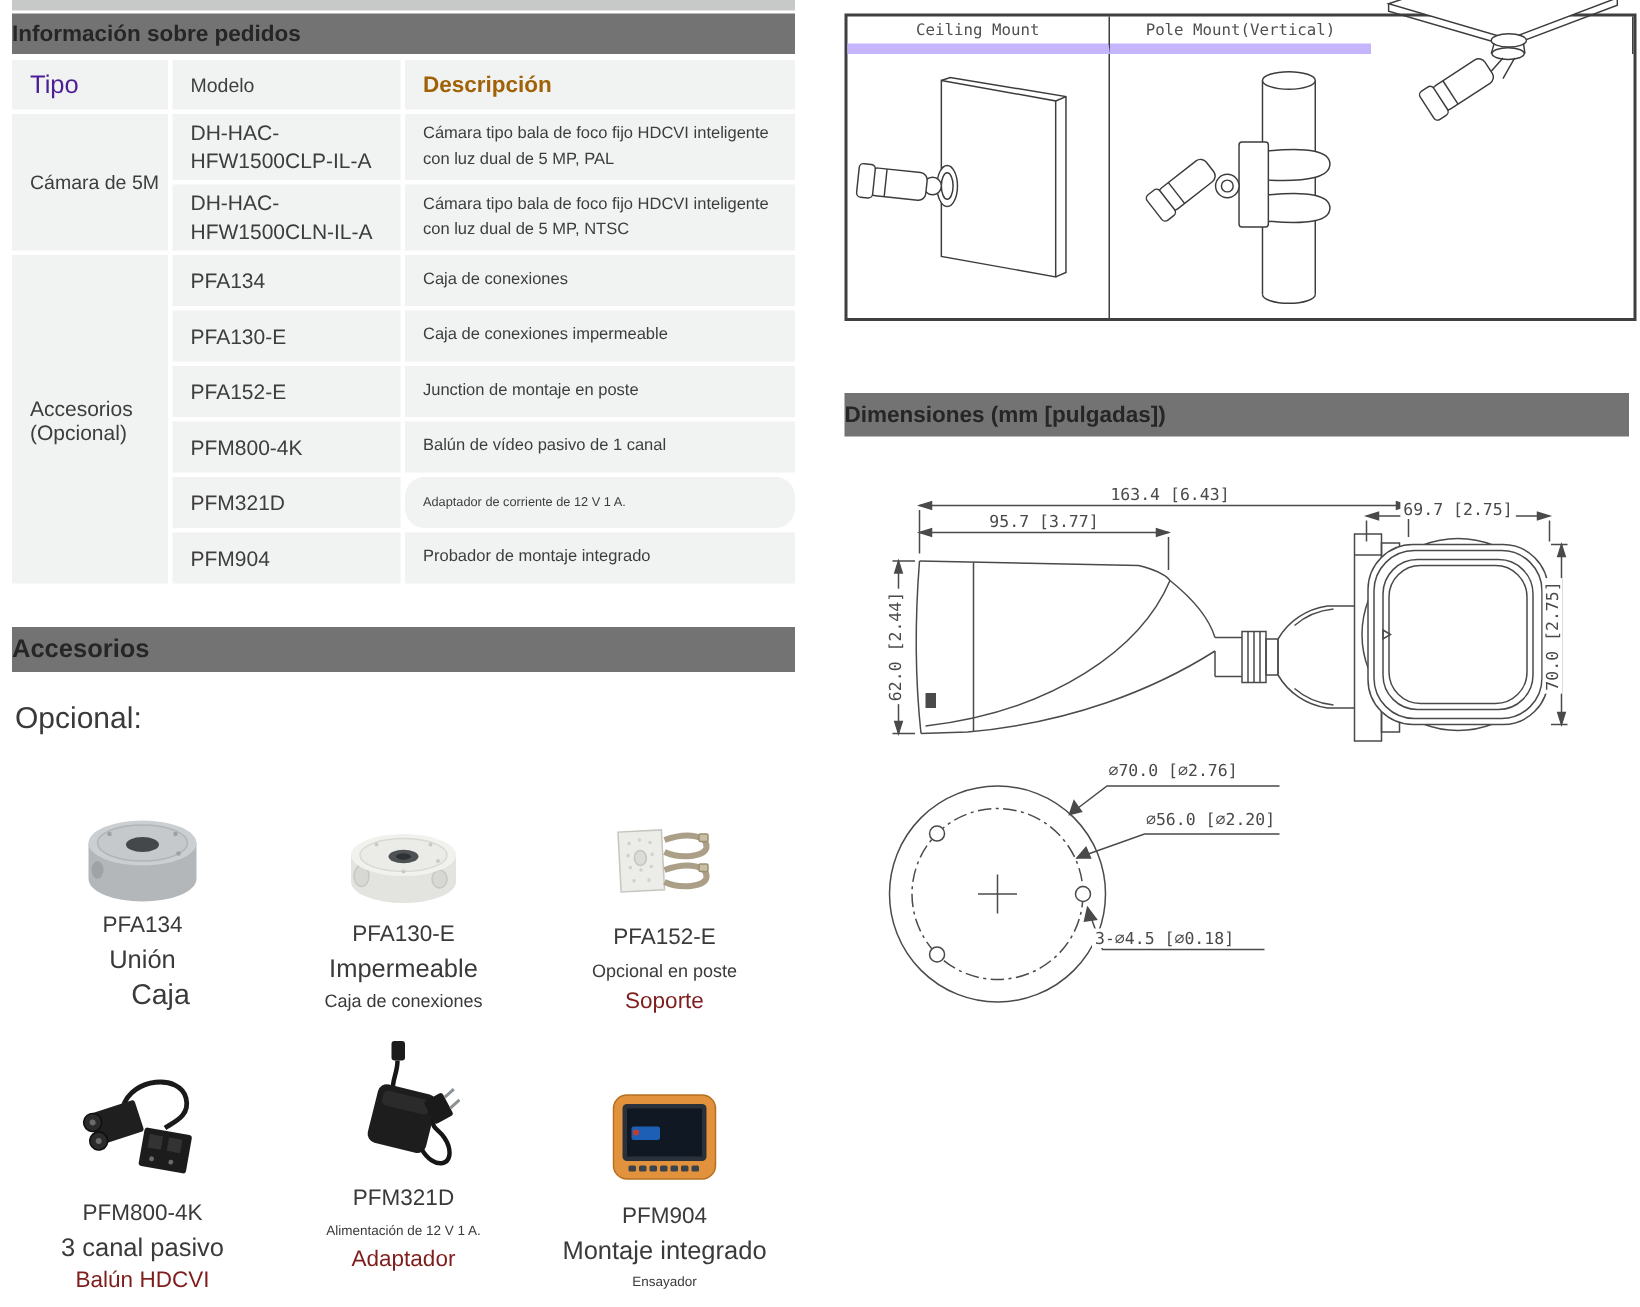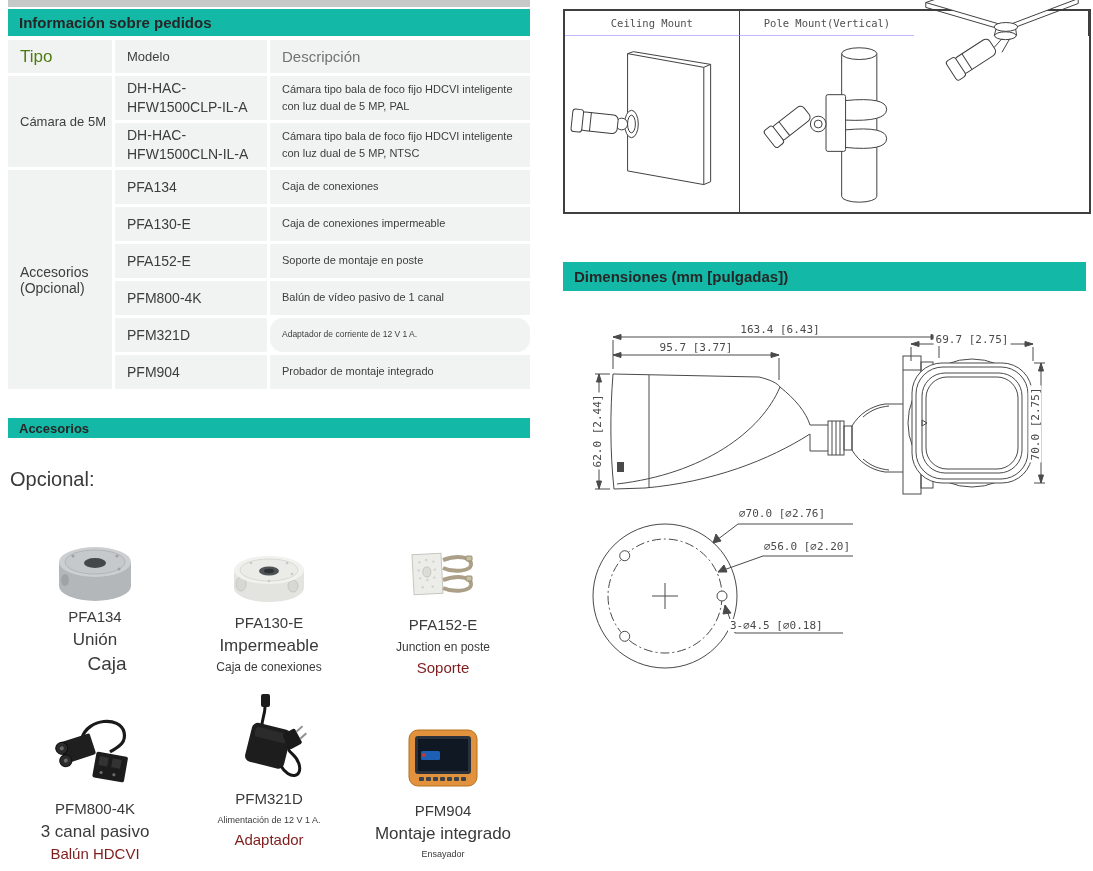--- a/index.html
+++ b/index.html
@@ -1,40 +1,40 @@
 <!DOCTYPE html>
 <html><head>
 <meta charset="utf-8">
 <style>
   html,body{margin:0;padding:0;background:#ffffff;}
   .page{position:relative;width:1093px;height:871px;background:#fff;overflow:hidden;
         font-family:"Liberation Sans",sans-serif;color:#3d3d3d;}
   .abs{position:absolute;}
 
   
-  .barhead{background:#14b8a6;display:flex;align-items:center;padding-left:11px;
+  .barhead{background:#737373;display:flex;align-items:center;
            font-weight:bold;color:#262626;}
 
   
   .ord-table{display:grid;grid-template-columns:104px 152px 1fr;gap:3px;background:#fff;}
   .cell{background:#f1f2f2;display:flex;align-items:center;padding-left:12px;box-sizing:border-box;}
   .cell.desc{padding-right:8px;}
-  .h-tipo{font-size:17px;color:#4d7c0f;}
+  .h-tipo{font-size:17px;color:#4c1d95;}
   .h-modelo{font-size:13px;color:#3f3f3f;}
-  .h-desc{font-size:15px;color:#737373;}
+  .h-desc{font-size:15px;color:#a16207;font-weight:bold;}
   .tipo-cell{font-size:13px;}
   .tipo-cell2{font-size:14px;}
   .model-cell{font-size:14px;line-height:1.35;}
   .desc-cell{font-size:11px;line-height:1.55;}
   .desc-sm{font-size:8.5px;}
 
   
   .mounts{border:2px solid #3f3f3f;display:grid;grid-template-columns:1fr 1fr 1fr;
           grid-template-rows:25px 1fr;background:#fff;}
-  .mount-h{border-bottom:1px solid #c4b5fd;border-right:1px solid #3f3f3f;display:flex;
+  .mount-h{border-bottom:7px solid #c4b5fd;border-right:1px solid #3f3f3f;display:flex;
            align-items:center;justify-content:center;
            font-family:"DejaVu Sans Mono",monospace;font-size:10.5px;color:#4f4f4f;}
   .mount-h.last{border-right:none;}
   .mount-b{border-right:1px solid #3f3f3f;display:flex;align-items:center;justify-content:center;}
   .mount-b.last{border-right:none;}
 
   
   .dimlab{position:absolute;font-family:"DejaVu Sans Mono",monospace;font-size:11px;
           color:#4a4a4a;white-space:nowrap;background:#fff;padding:0 2px;}
   .dimlab.ctr{transform:translateX(-50%);}
@@ -78,21 +78,21 @@
 
       <div class="cell tipo-cell2" style="grid-column:1;grid-row:4 / span 6;">Accesorios (Opcional)</div>
 
       <div class="cell model-cell" style="height:34px;grid-column:2;grid-row:4;">PFA134</div>
       <div class="cell desc desc-cell" style="height:34px;grid-column:3;grid-row:4;">Caja de conexiones</div>
 
       <div class="cell model-cell" style="height:34px;grid-column:2;grid-row:5;">PFA130-E</div>
       <div class="cell desc desc-cell" style="height:34px;grid-column:3;grid-row:5;">Caja de conexiones impermeable</div>
 
       <div class="cell model-cell" style="height:34px;grid-column:2;grid-row:6;">PFA152-E</div>
-      <div class="cell desc desc-cell" style="height:34px;grid-column:3;grid-row:6;">Soporte de montaje en poste</div>
+      <div class="cell desc desc-cell" style="height:34px;grid-column:3;grid-row:6;">Junction de montaje en poste</div>
 
       <div class="cell model-cell" style="height:34px;grid-column:2;grid-row:7;">PFM800-4K</div>
       <div class="cell desc desc-cell" style="height:34px;grid-column:3;grid-row:7;">Balún de vídeo pasivo de 1 canal</div>
 
       <div class="cell model-cell" style="height:34px;grid-column:2;grid-row:8;">PFM321D</div>
       <div class="cell desc desc-cell desc-sm" style="height:34px;grid-column:3;grid-row:8;border-radius:13px;">Adaptador de corriente de 12 V 1 A.</div>
 
       <div class="cell model-cell" style="height:34px;grid-column:2;grid-row:9;">PFM904</div>
       <div class="cell desc desc-cell" style="height:34px;grid-column:3;grid-row:9;">Probador de montaje integrado</div>
     </div>
@@ -255,21 +255,21 @@
     <span class="dimlab ctr" style="left:133px;top:79px;">95.7 [3.77]</span>
     <span class="dimlab rot" style="left:34px;top:169px;">62.0 [2.44]</span>
     <span class="dimlab ctr" style="left:409px;top:71px;">69.7 [2.75]</span>
     <span class="dimlab rot" style="left:472px;top:162px;">70.0 [2.75]</span>
     <span class="dimlab" style="left:174px;top:245px;">⌀70.0 [⌀2.76]</span>
     <span class="dimlab" style="left:199px;top:278px;">⌀56.0 [⌀2.20]</span>
     <span class="dimlab" style="left:165px;top:357px;">3-⌀4.5 [⌀0.18]</span>
   </div>
 
   <div class="abs" style="left:8px;top:418px;width:522px;height:453px;">
-    <div class="barhead" style="height:20px;font-size:13px;text-align:right;">Accesorios</div>
+    <div class="barhead" style="height:30px;font-size:17px;text-align:right;">Accesorios</div>
     <span class="abs opcional" style="left:2px;top:50px;">Opcional:</span>
 
     <div class="acc-row" style="top:88px;">
       <div class="acc-item">
         <div class="imgbox" style="height:100px;">
           <svg width="80" height="64" viewBox="0 0 80 64">
             <path d="M4,20 L4,44 A36,15 0 0 0 76,44 L76,20 Z" fill="#b4b7b9"></path>
             <ellipse cx="10" cy="38" rx="4" ry="6" fill="#a0a3a5"></ellipse>
             <ellipse cx="40" cy="20" rx="36" ry="15" fill="#cccfd1"></ellipse>
             <ellipse cx="40" cy="20" rx="30" ry="12" fill="#c6c9cb" stroke="#b2b5b7"></ellipse>
@@ -328,21 +328,21 @@
               <path d="M33,12 C50,6 62,10 61,17 C60,23 44,25 33,20"></path>
               <path d="M33,32 C50,26 62,30 61,37 C60,43 44,45 33,40"></path>
             </g>
             <g fill="#c8bda5" stroke="#97906f" stroke-width="1">
               <rect x="56" y="8" width="6" height="5" rx="1"></rect>
               <rect x="56" y="28" width="6" height="5" rx="1"></rect>
             </g>
           </svg>
         </div>
         <div class="acc-model">PFA152-E</div>
-        <div class="l12">Junction en poste</div>
+        <div class="l12">Opcional en poste</div>
         <div class="l15">Soporte</div>
       </div>
     </div>
 
     <div class="acc-row" style="top:272px;">
       <div class="acc-item">
         <div class="imgbox" style="height:98px;padding-bottom:10px;">
           <svg width="86" height="76" viewBox="0 0 86 76">
             <path d="M30,26 C36,6 68,4 72,20 C75,32 64,36 58,40" fill="none" stroke="#1a1a1a" stroke-width="3.2"></path>
             <g transform="rotate(-18 24 38)">

